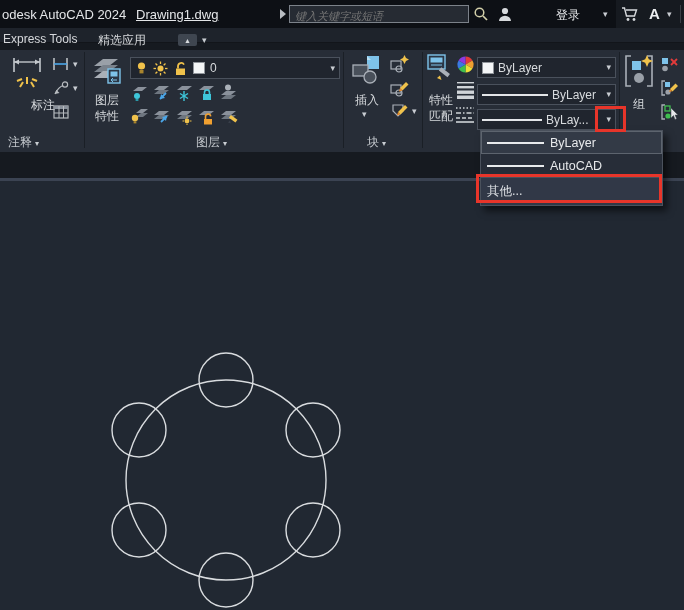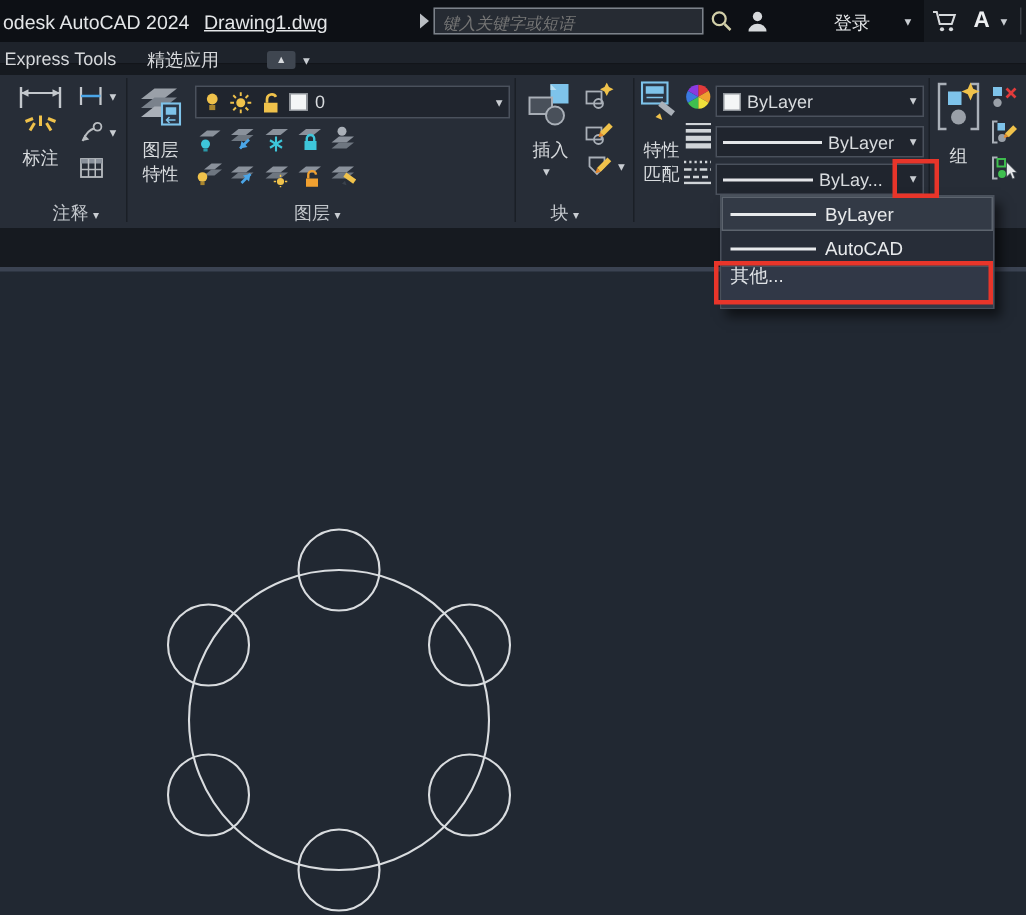--- a/index.html
+++ b/index.html
@@ -48,21 +48,21 @@
   .swatch { width:12px; height:12px; background:#f4f6f7; border:1px solid #90959b; }
   .grid-icon { position:absolute; width:19px; height:19px; }
 
   
   .dropdown { position:absolute; left:480px; top:130px; width:183px; background:#272d38;
     border:1px solid #4a515c; box-shadow:4px 5px 7px rgba(0,0,0,.55); z-index:10; }
   .dd-item { height:23px; display:flex; align-items:center; padding:0 6px; }
   .dd-item.current { background:#333a46; outline:1px solid #5d646e; outline-offset:-1px; }
   .dd-item .sample { flex:0 0 auto; margin-right:6px; }
   .dd-item .lbl { font-size:12.5px; color:#e8eaec; white-space:nowrap; }
-  .dd-more { height:28px; display:flex; align-items:flex-end; padding:12px 6px;
+  .dd-more { height:28px; display:flex; align-items:center; padding:12px 6px;
     border-top:1px solid #4a515c; background:#313847; }
   .dd-more .lbl { font-size:12.5px; color:#dfe2e6; }
 
   .redbox { position:absolute; border:3px solid #e8352a; z-index:11; background:transparent; }
 
   
   .canvas { position:absolute; top:178px; left:0; width:684px; height:432px;
     background:#212832; border-top:3px solid #3b4352; }
 </style>
 </head>
@@ -115,40 +115,40 @@
       <line x1="4" y1="8" x2="30" y2="8" stroke="#c3c7cc" stroke-width="1.4"></line>
       <path d="M4 8 l5 -2.5 v5 Z M30 8 l-5 -2.5 v5 Z" fill="#c3c7cc"></path>
       <g stroke="#f0c24b" stroke-width="2">
         <line x1="17" y1="30" x2="17" y2="23"></line>
           <line x1="10" y1="33" x2="13" y2="28"></line>
         <line x1="24" y1="33" x2="21" y2="28"></line>
           <line x1="7" y1="27" x2="12" y2="25"></line>
         <line x1="27" y1="27" x2="22" y2="25"></line>
       </g>
     </svg>
-    <span class="bigbtn-label" style="left:6px; top:47px; width:42px;">标注</span>
+    <span class="bigbtn-label" style="left:22px; top:47px; width:42px;">标注</span>
     <svg class="abs" style="left:52px; top:6px;" width="17" height="16">
       <path d="M2 2 V14 M15 2 V14" stroke="#c3c7cc" stroke-width="1.5"></path>
       <line x1="2" y1="8" x2="15" y2="8" stroke="#4ba6e8" stroke-width="1.6"></line>
     </svg>
     <span class="abs dd-arrow" style="left:73px; top:10px;">▾</span>
     <svg class="abs" style="left:52px; top:30px;" width="17" height="16">
       <path d="M3 14 C6 8 8 6.5 11 5.5" fill="none" stroke="#b8bcc0" stroke-width="1.3"></path>
       <path d="M3 14 l4.5 -1 l-3.2 -3.2 Z" fill="#b8bcc0"></path>
       <circle cx="13" cy="4.5" r="2.6" fill="none" stroke="#b8bcc0" stroke-width="1.2"></circle>
     </svg>
     <span class="abs dd-arrow" style="left:73px; top:34px;">▾</span>
     <svg class="abs" style="left:53px; top:54px;" width="17" height="16">
       <rect x="1" y="2" width="14" height="12" fill="none" stroke="#b8bcc0" stroke-width="1.2"></rect>
       <rect x="1" y="2" width="14" height="3" fill="#8a919b"></rect>
       <line x1="6" y1="2" x2="6" y2="14" stroke="#b8bcc0"></line>
         <line x1="10.5" y1="2" x2="10.5" y2="14" stroke="#b8bcc0"></line>
       <line x1="1" y1="9" x2="15" y2="9" stroke="#b8bcc0"></line>
     </svg>
-    <span class="panel-label" style="left:8px;margin-left:27px;"><span>注释</span><span class="dd-arrow">▾</span></span>
+    <span class="panel-label" style="left:8px;"><span>注释</span><span class="dd-arrow">▾</span></span>
 
     <svg class="abs" style="left:91px; top:4px;" width="32" height="34">
       <path d="M3 12 L12 5 H27 L18 12 Z" fill="#9aa0a8"></path>
       <path d="M3 18 L12 11 H27 L18 18 Z" fill="#7a828c"></path>
       <path d="M3 24 L12 17 H27 L18 24 Z" fill="#aab0b8"></path>
       <rect x="17" y="15" width="12" height="14" fill="#2b3645" stroke="#7ec3ea" stroke-width="1.4"></rect>
       <rect x="19.5" y="17.5" width="7" height="5" fill="#7ec3ea"></rect>
       <path d="M20 26 h6 M22 24 l-2 2 l2 2" stroke="#7ec3ea" stroke-width="1" fill="none"></path>
     </svg>
     <span class="bigbtn-label" style="left:88px; top:42px; width:38px;">图层</span>

